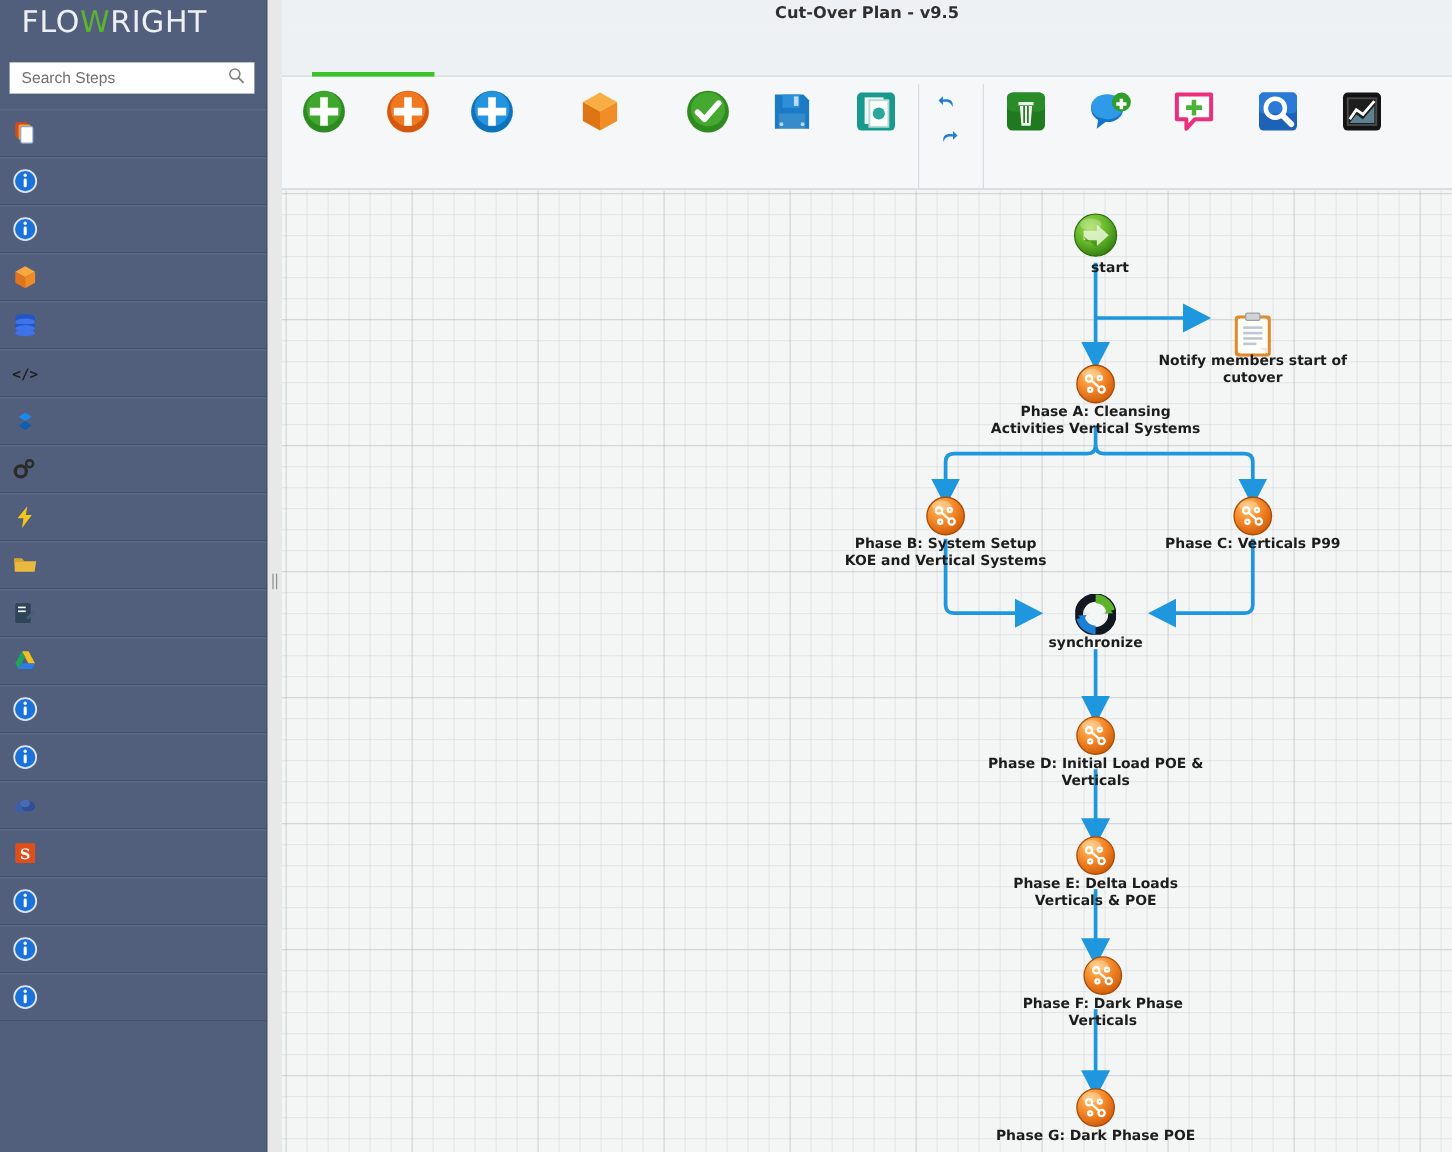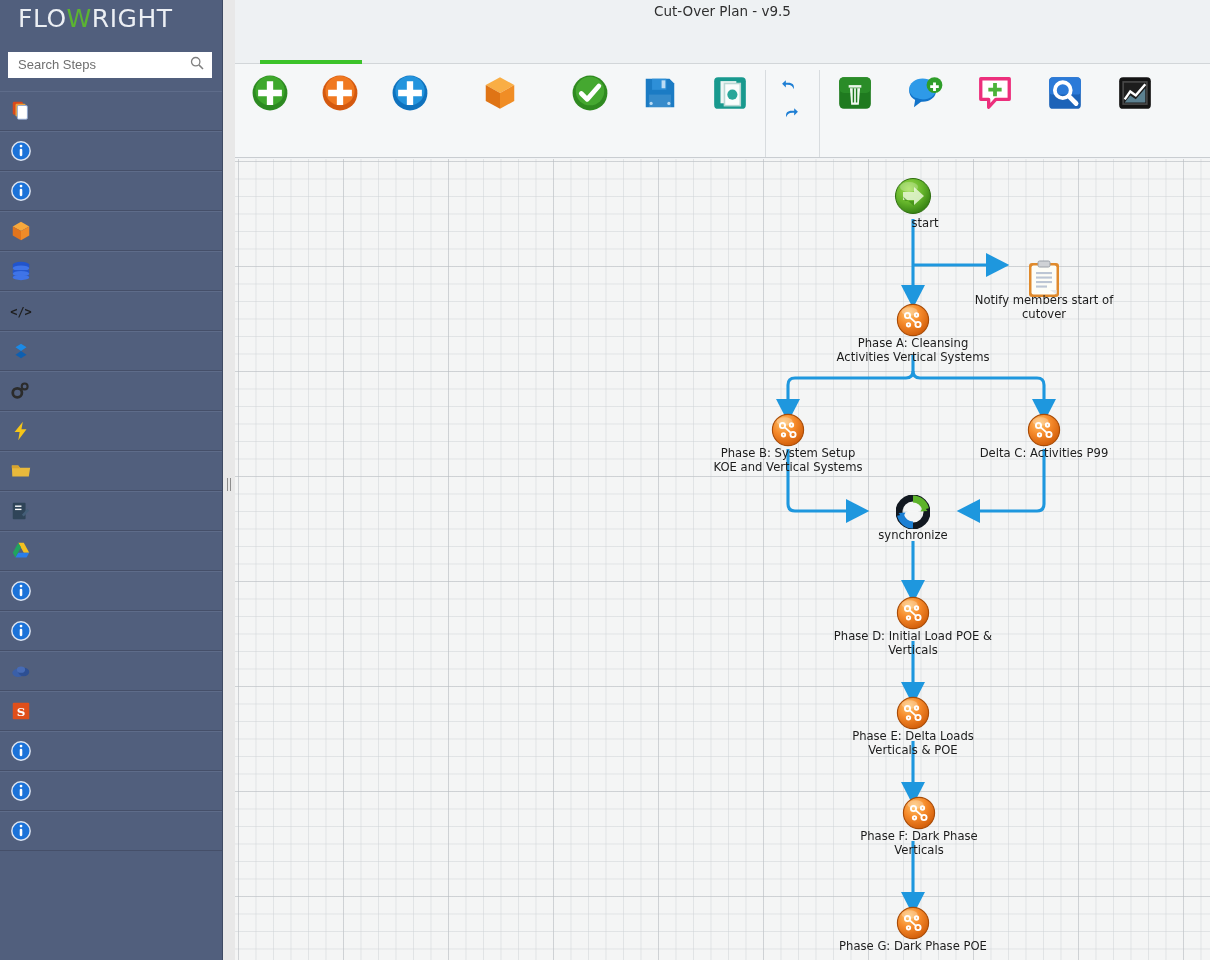--- a/index.html
+++ b/index.html
@@ -83,21 +83,21 @@
     background: #e8e8e8; position: relative; cursor: col-resize;
   }
   #splitter .grip {
     position: absolute; left: 4px; top: 478px;
     width: 4px; height: 13px;
     border-left: 1px solid #8d8d8d;
     border-right: 1px solid #8d8d8d;
   }
 
   
-  #main { flex: 1 1 auto; height: 960px; position: relative; background: #f2f4f6; }
+  #main { flex: 1 1 auto; height: 960px; position: relative; background: #f2f4f6; font-weight: bold; }
 
   .titlebar {
     height: 22px; text-align: center;
     font-size: 13.5px; color: #2f2f2f;
     line-height: 22px; background: #eef1f3;
     font-family: "DejaVu Sans", sans-serif;
   }
   .tabbar {
     height: 42px; background: #eef1f3;
     display: flex; align-items: flex-end;
@@ -665,21 +665,21 @@
                 <circle cx="17" cy="17" r="15.6" fill="url(#go)" stroke="#a84b06" stroke-width="1.1"></circle>
                 <g fill="none" stroke="#fff" stroke-width="1.9">
                   <circle cx="11.5" cy="12.5" r="2.6"></circle>
                   <circle cx="22" cy="21.5" r="2.6"></circle>
                   <path d="M13.8 14.4 L19.7 19.6"></path>
                   <circle cx="20.5" cy="12" r="1.7"></circle>
                   <circle cx="12.5" cy="21.8" r="1.7"></circle>
                 </g>
                 <ellipse cx="13.5" cy="8.5" rx="8" ry="4.2" fill="#fff" opacity=".27"></ellipse>
               </svg></span>
-            <div class="cap" style="width: 230px; left: -98px; top: 34px;">Delta C: Activities P99</div>
+            <div class="cap" style="width: 230px; left: -98px; top: 34px;">Phase C: Verticals P99</div>
           </div>
           <div class="node" style="left: 661px; top: 336px; width: 34px; height: 34px;">
             <span class="glyph"><svg width="34" height="34" viewBox="0 0 34 34">
                 <circle cx="17" cy="17" r="14" fill="none" stroke="#111820" stroke-width="7"></circle>
                 <path d="M17 4 A13 13 0 0 1 29.5 14" fill="none" stroke="#5db32a" stroke-width="7"></path>
                 <path d="M27.5 11 L31.5 16 L24.5 16.5 Z" fill="#5db32a"></path>
                 <path d="M17 30 A13 13 0 0 1 4.5 20" fill="none" stroke="#1b7fd4" stroke-width="7"></path>
                 <path d="M6.5 23 L2.5 18 L9.5 17.5 Z" fill="#1b7fd4"></path>
                 <circle cx="17" cy="17" r="5.6" fill="#f4f5f5"></circle>
               </svg></span>

